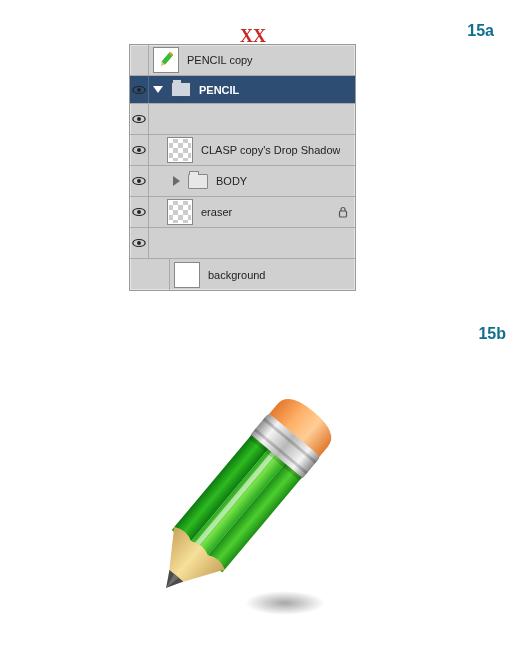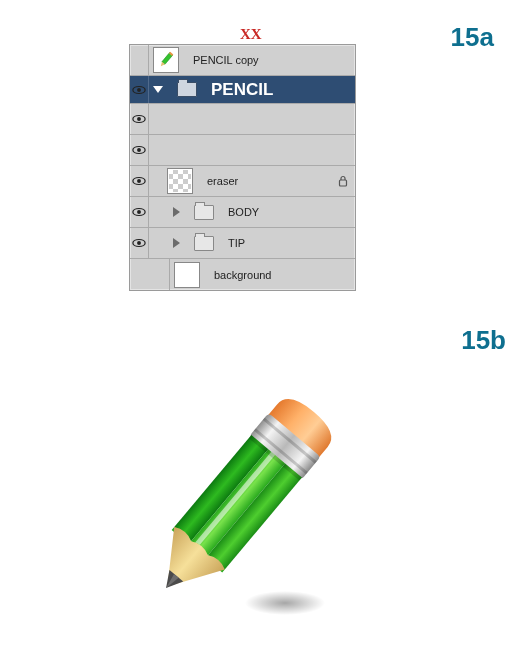--- a/index.html
+++ b/index.html
@@ -7,33 +7,33 @@
     width: 512px; height: 656px;
     font-family: "Lucida Grande", "Segoe UI", Helvetica, Arial, sans-serif;
     font-size: 12px;
     background: #fff;
     color: #222;
     position: relative;
   }
   .figure-label {
     position: absolute;
     font-family: Helvetica, Arial, sans-serif;
-    font-size: 26px;
+    font-size: 16px;
     color: #0e6f8f;
     font-weight: 600;
   }
   .label-a { top: 22px; right: 18px; }
   .label-b { top: 325px; right: 6px; }
 
   .xx {
     position: absolute;
     top: 26px;
     left: 240px;
     font-family: Georgia, "Times New Roman", serif;
-    font-size: 15px;
+    font-size: 18px;
     color: #c92925;
     font-weight: bold;
   }
 
   .panel {
     position: absolute;
     top: 44px;
     left: 129px;
     width: 225px;
     background: #d0d0d0;
@@ -55,21 +55,21 @@
     display: flex; align-items: center; justify-content: center;
     border-right: 1px solid #aaa;
   }
   .eye svg { width: 14px; height: 10px; }
   .cell {
     flex: 1 1 auto;
     display: flex;
     align-items: center;
     height: 100%;
     padding-left: 4px;
-    gap: 14px;
+    gap: 8px;
     position: relative;
   }
   .thumb {
     width: 24px; height: 24px;
     border: 1px solid #888;
     background: #fff;
     box-shadow: inset 0 0 0 1px #fff;
     flex: 0 0 24px;
   }
   .thumb.trans {
@@ -81,21 +81,21 @@
     background-color: #fff;
   }
   .label {
     white-space: nowrap;
     overflow: hidden;
     text-overflow: ellipsis;
     font-size: 11px;
   }
   .row.sel { background: #2e4d73; color: #fff; height: 28px;}
   .row.sel .eye { border-right: 1px solid #506a8c; }
-  .row.sel .label { font-weight: bold; font-size: 17px; }
+  .row.sel .label { font-weight: bold; font-size: 11px; }
 
   .indent-0 { padding-left: 4px; }
   .indent-1 { padding-left: 18px; }
   .indent-2 { padding-left: 24px; }
 
   .tri {
     width: 0; height: 0;
     border-style: solid;
     flex: 0 0 auto;
   }
@@ -201,20 +201,38 @@
     </div>
   </div>
 
   <div class="row">
     <div class="eye">
       <svg viewBox="0 0 16 10">
           <ellipse cx="8" cy="5" rx="7" ry="4" fill="none" stroke="#222" stroke-width="1.4"></ellipse>
           <circle cx="8" cy="5" r="2.2" fill="#222"></circle>
         </svg>
     </div>
+    <div class="cell indent-1">
+      <div class="thumb trans"></div>
+      <span class="label">CLASP copy's Drop Shadow</span>
+    </div>
+  </div>
+
+  <div class="row">
+    <div class="eye">
+      <svg viewBox="0 0 16 10">
+          <ellipse cx="8" cy="5" rx="7" ry="4" fill="none" stroke="#222" stroke-width="1.4"></ellipse>
+          <circle cx="8" cy="5" r="2.2" fill="#222"></circle>
+        </svg>
+    </div>
+    <div class="cell indent-2">
+      <span class="tri right"></span>
+      <span class="folder"></span>
+      <span class="label">BODY</span>
+    </div>
   </div>
 
   <div class="row">
     <div class="eye">
       <svg viewBox="0 0 16 10">
           <ellipse cx="8" cy="5" rx="7" ry="4" fill="none" stroke="#222" stroke-width="1.4"></ellipse>
           <circle cx="8" cy="5" r="2.2" fill="#222"></circle>
         </svg>
     </div>
     <div class="cell indent-1">
@@ -229,39 +247,20 @@
     </div>
   </div>
 
   <div class="row">
     <div class="eye">
       <svg viewBox="0 0 16 10">
           <ellipse cx="8" cy="5" rx="7" ry="4" fill="none" stroke="#222" stroke-width="1.4"></ellipse>
           <circle cx="8" cy="5" r="2.2" fill="#222"></circle>
         </svg>
     </div>
-    <div class="cell indent-2">
-      <span class="tri right"></span>
-      <span class="folder"></span>
-      <span class="label">BODY</span>
-    </div>
-  </div>
-
-  <div class="row">
-    <div class="eye">
-      <svg viewBox="0 0 16 10">
-          <ellipse cx="8" cy="5" rx="7" ry="4" fill="none" stroke="#222" stroke-width="1.4"></ellipse>
-          <circle cx="8" cy="5" r="2.2" fill="#222"></circle>
-        </svg>
-    </div>
-    <div class="cell indent-2">
-      <span class="tri right"></span>
-      <span class="folder"></span>
-      <span class="label">TIP</span>
-    </div>
   </div>
 
   <div class="row">
     <div class="eye"></div>
     <div class="cell indent-0">
       <div class="thumb"></div>
       <span class="label">background</span>
     </div>
   </div>
 </div>

